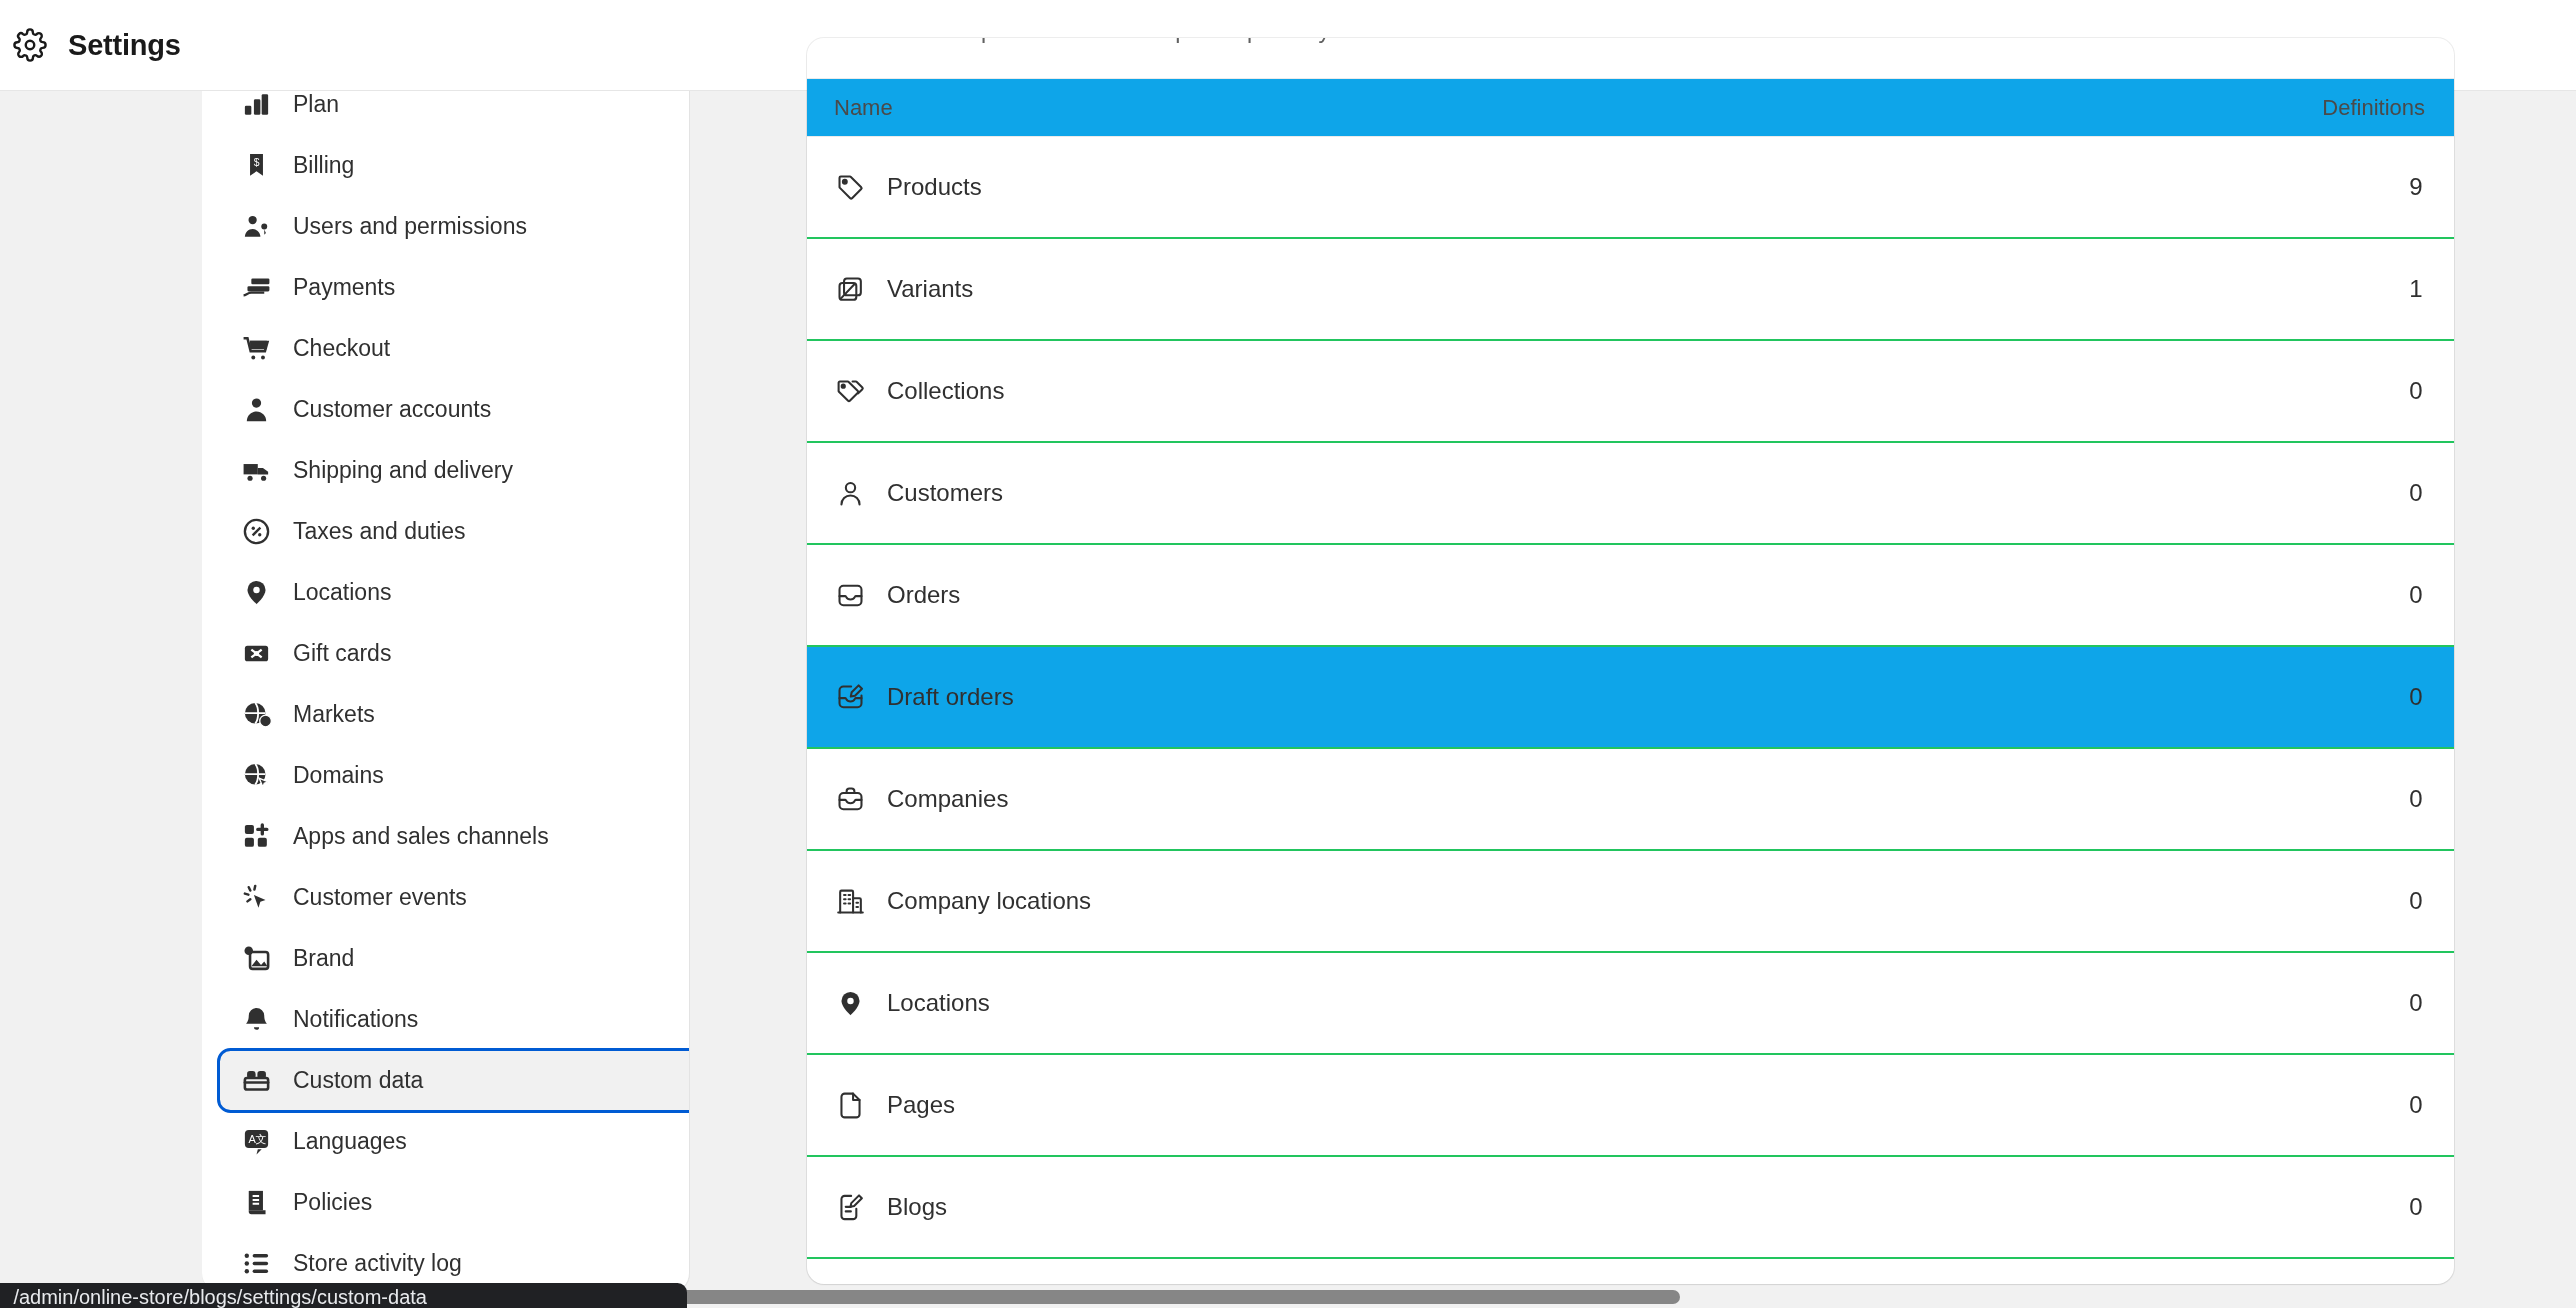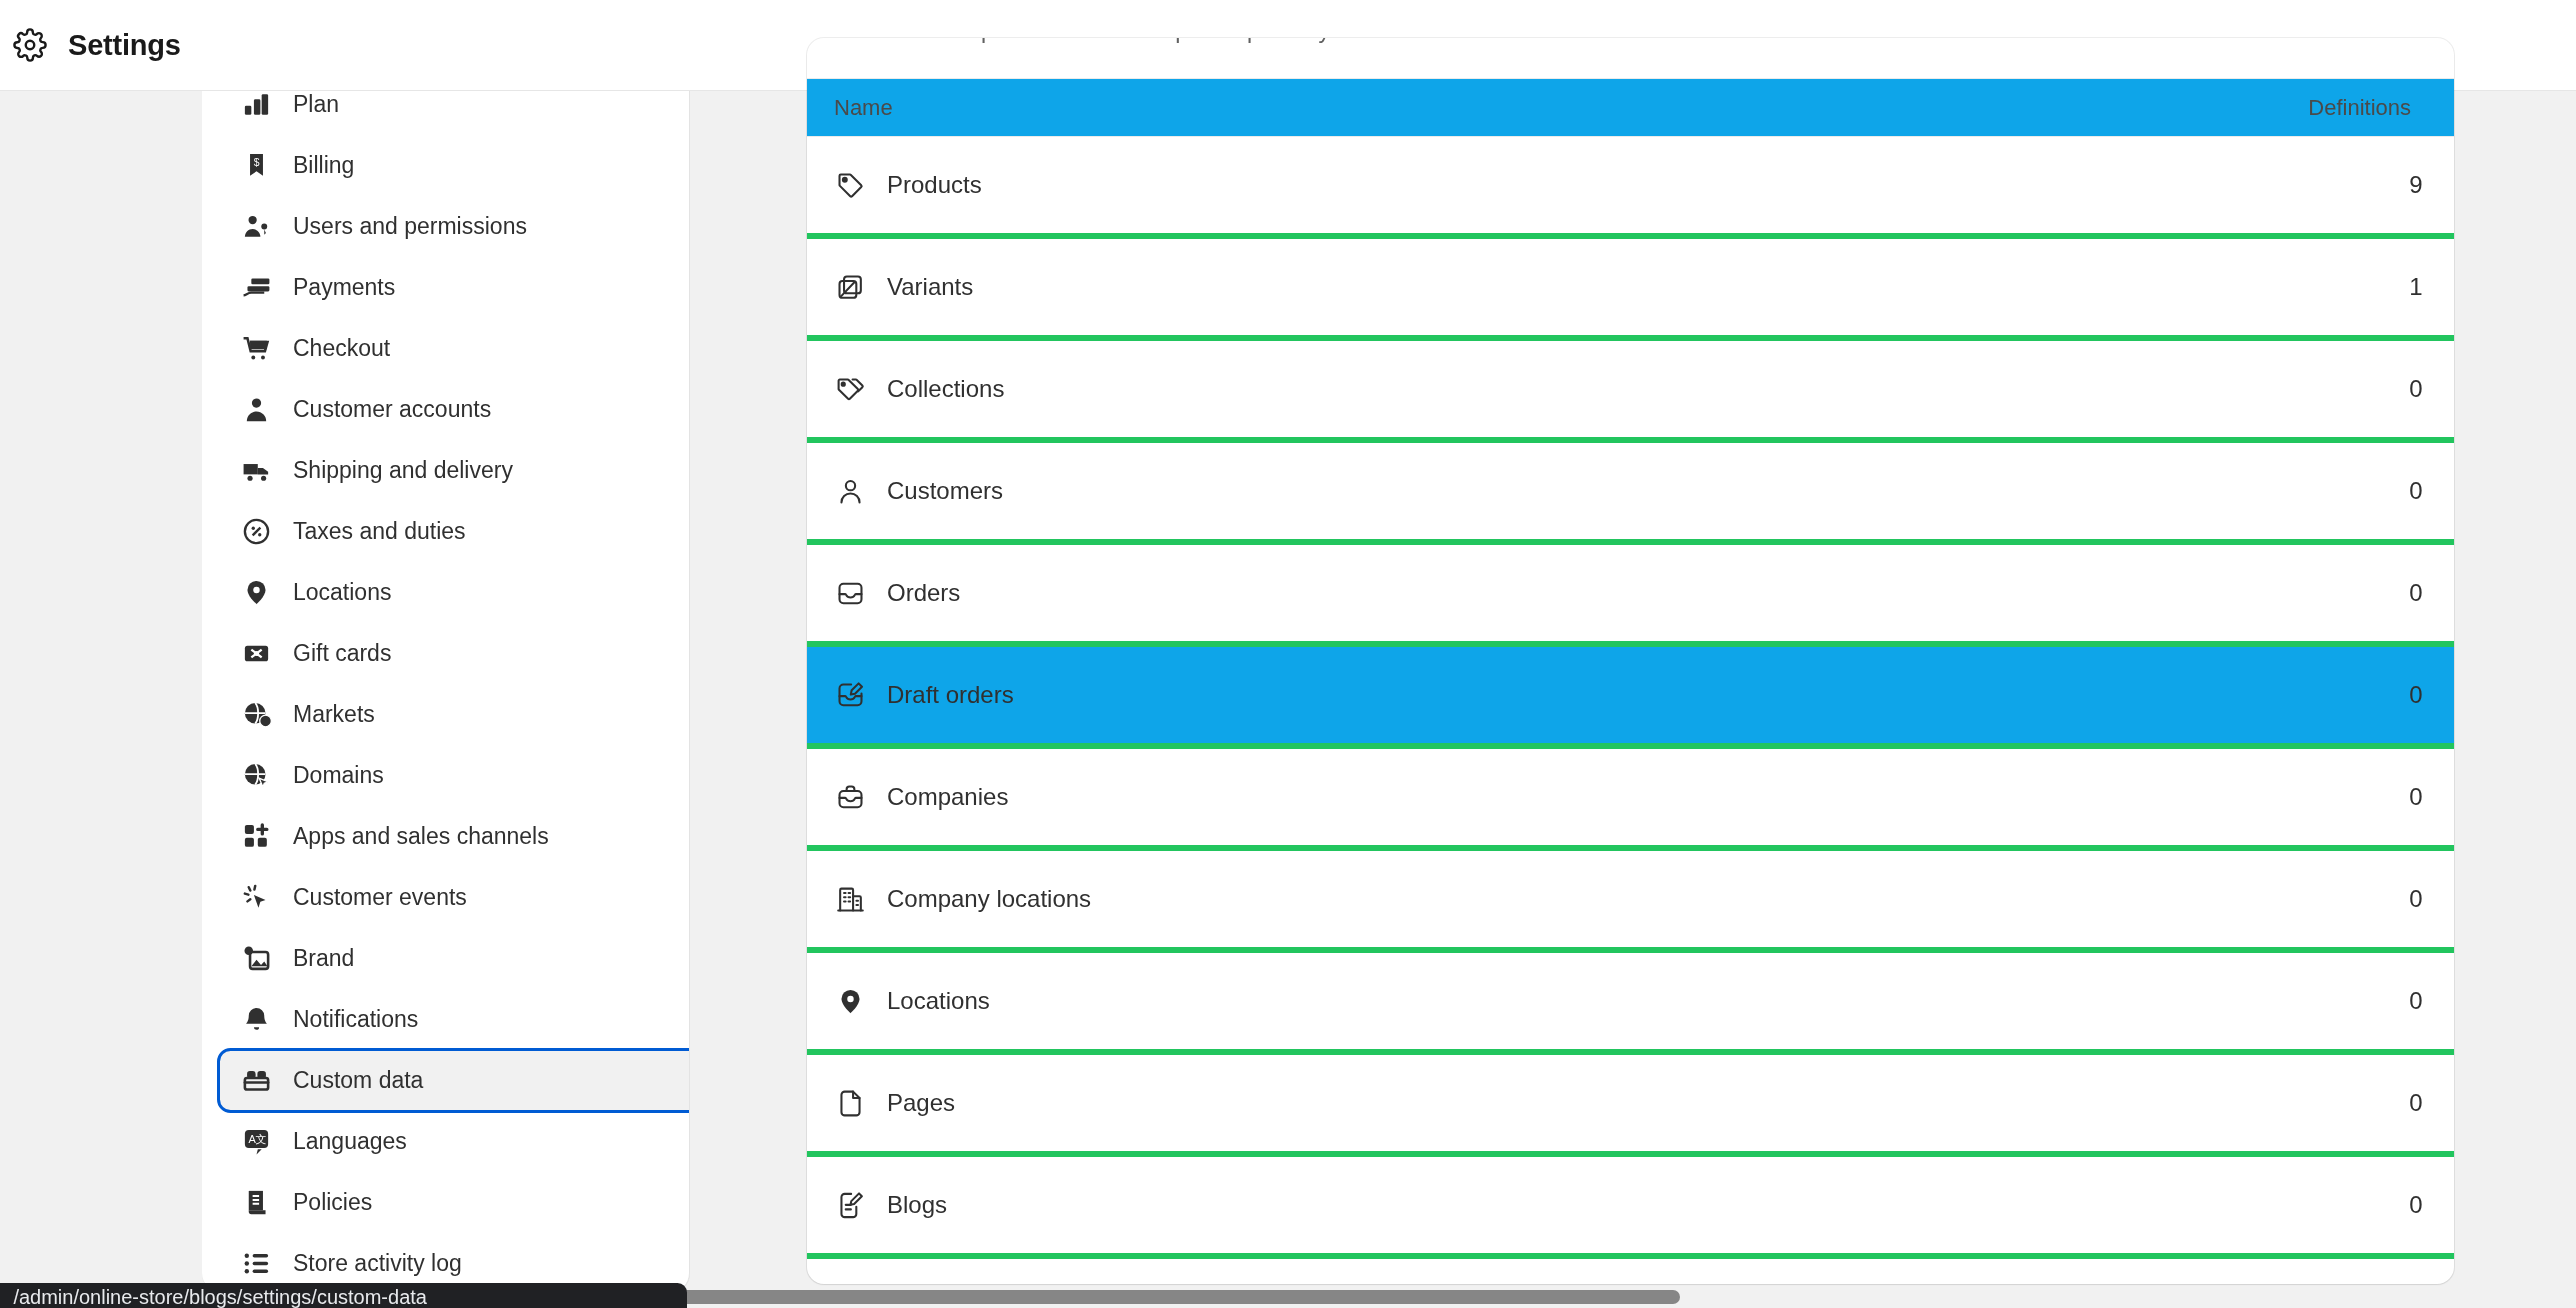--- a/index.html
+++ b/index.html
@@ -87,31 +87,31 @@
     position: absolute; top: 40px; left: 0; right: 0; height: 59px;
     background: #0ea5e9;
     border-top: 1px solid #ebebeb;
     border-bottom: 1px solid #ebebeb;
     display: flex; align-items: center;
   }
   .table-head .th-name {
     margin-left: 27px; font-size: 22px; color: #4a4a4a;
   }
   .table-head .th-def {
-    margin-left: auto; margin-right: 43px; font-size: 22px; color: #4a4a4a;
+    margin-left: auto; margin-right: 29px; font-size: 22px; color: #4a4a4a;
   }
 
   .rows {
     position: absolute; top: 99px; left: 0; right: 0; bottom: 0;
   }
   .row {
     position: relative;
     height: 102px;
     display: flex; align-items: center;
-    border-bottom: 6px solid #22c55e;
+    border-bottom: 2px solid #22c55e;
     background: #ffffff;
     cursor: pointer;
   }
   .row.hovered { background: #0ea5e9; }
   .row .row-icon {
     width: 32px; height: 32px; flex: 0 0 32px;
     margin-left: 27px; margin-right: 21px;
     display: flex; align-items: center; justify-content: center;
   }
   .row .row-icon svg { display: block; }

